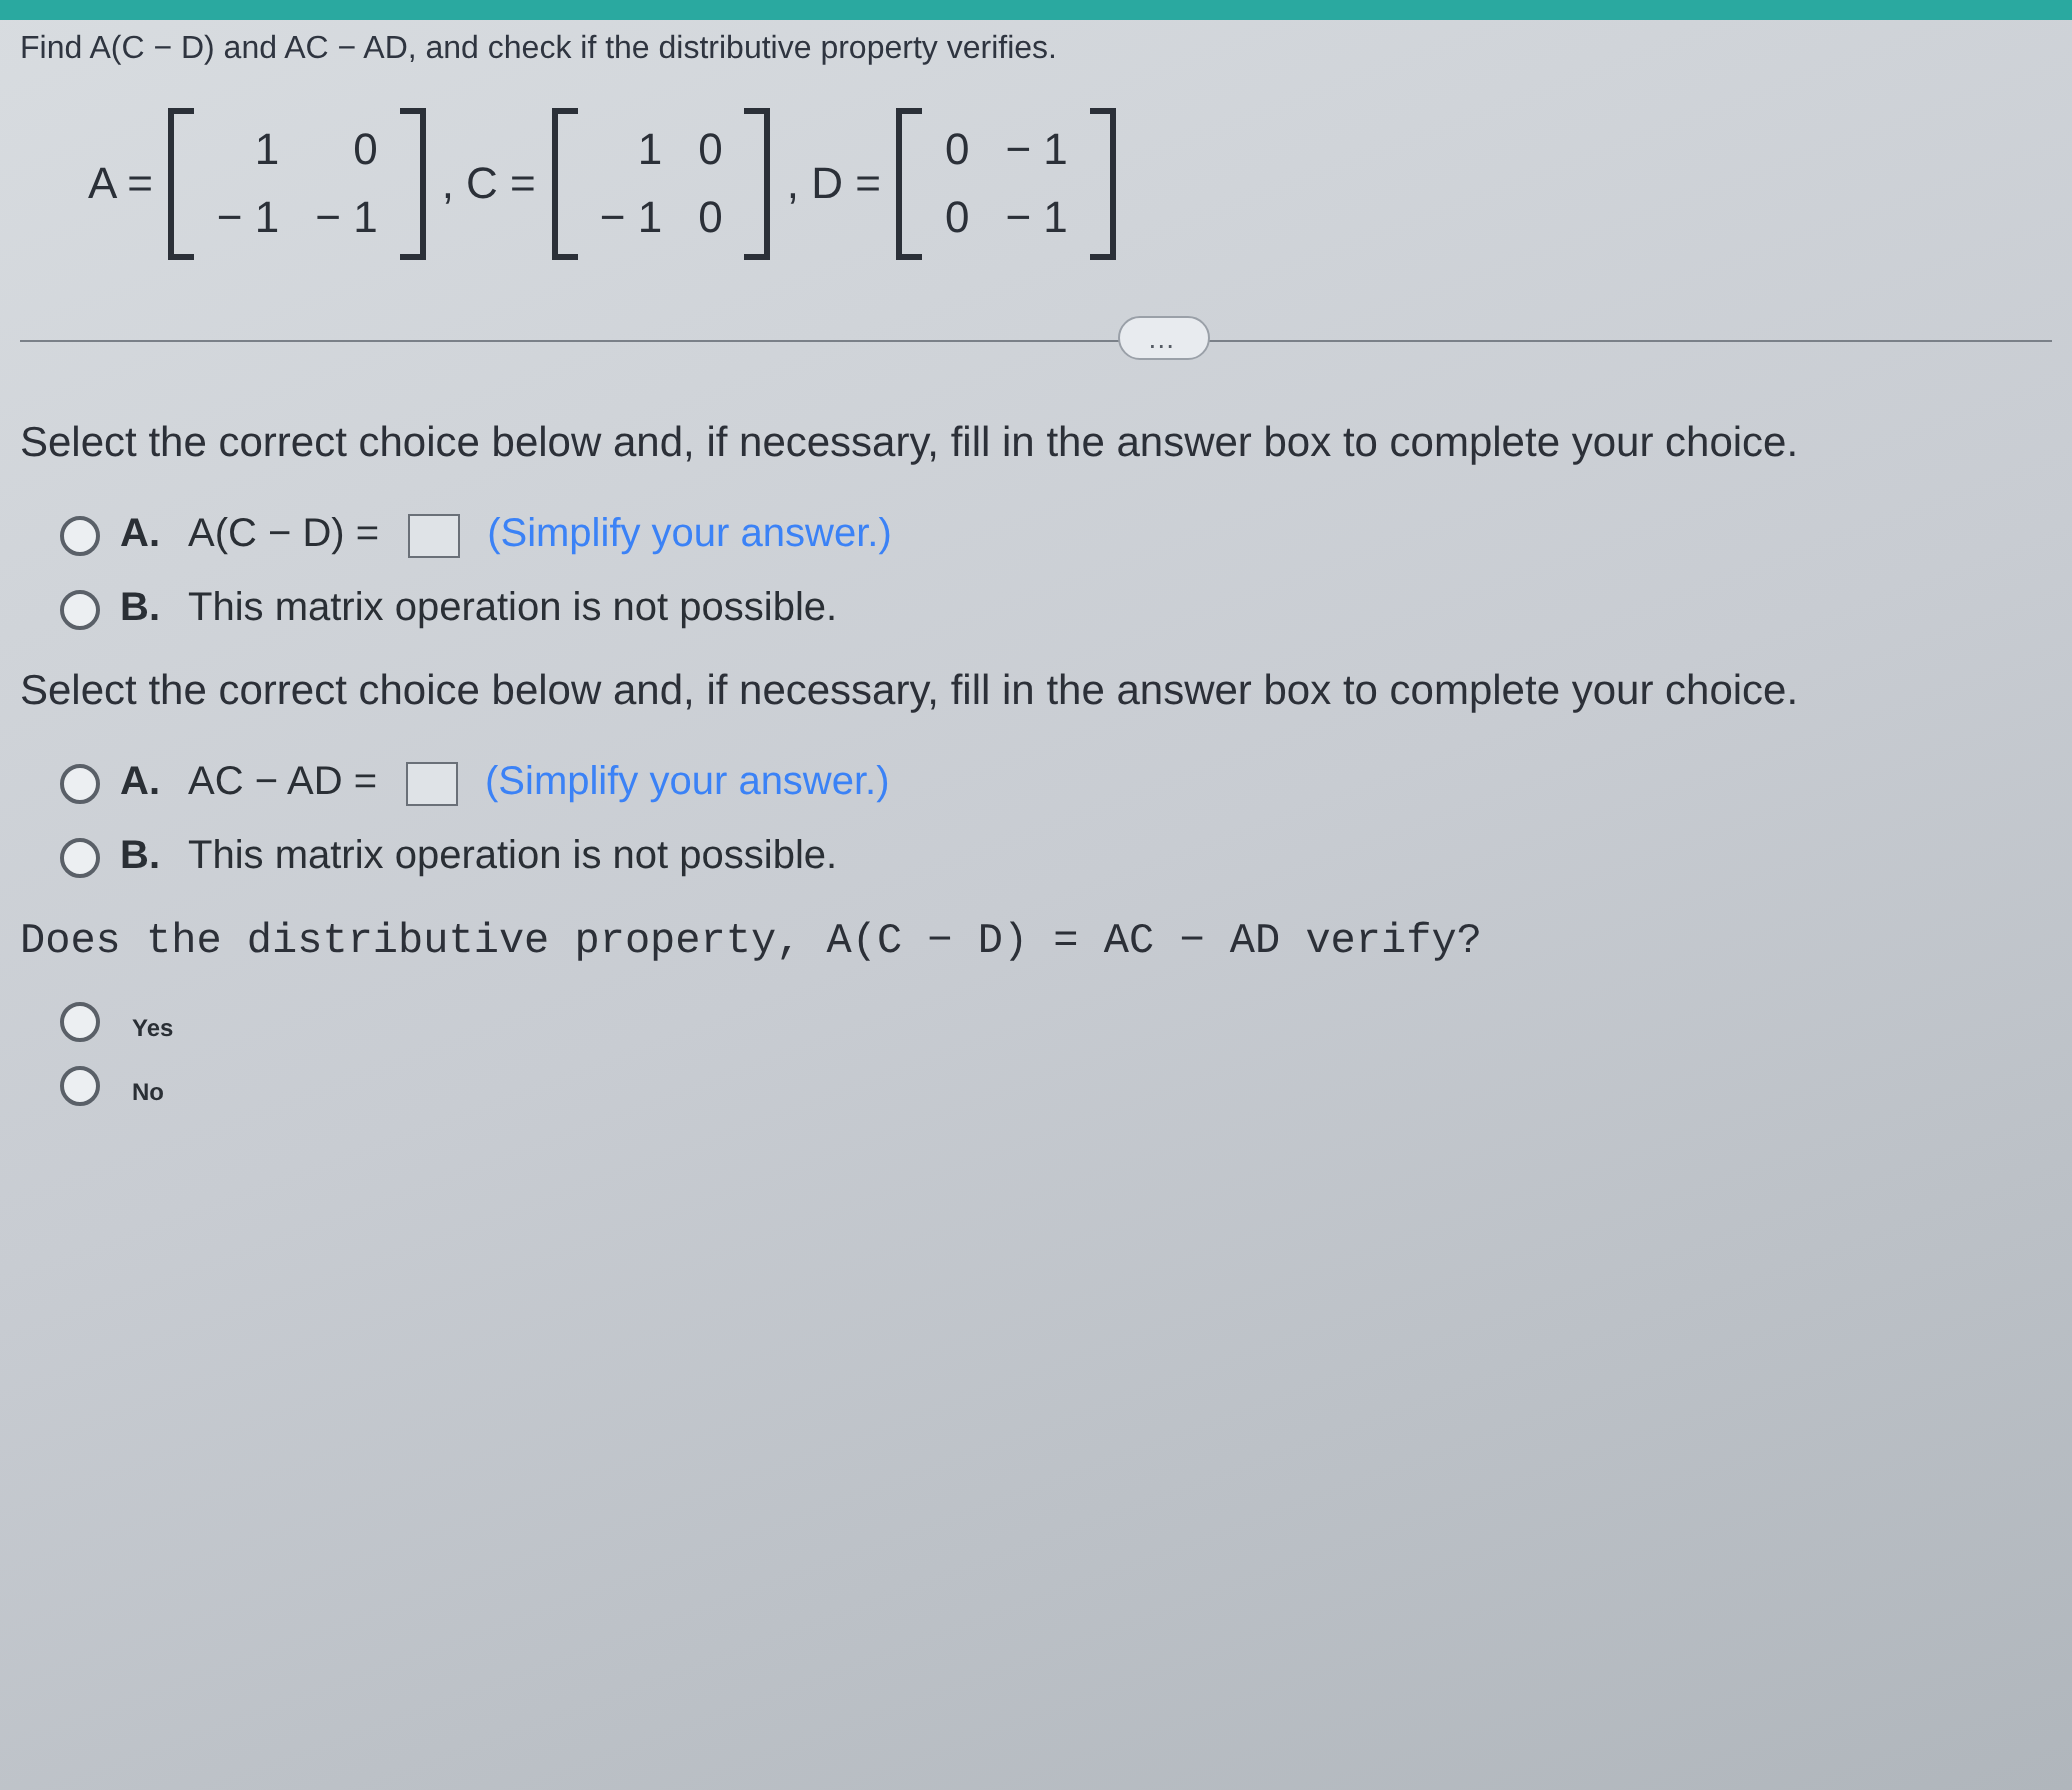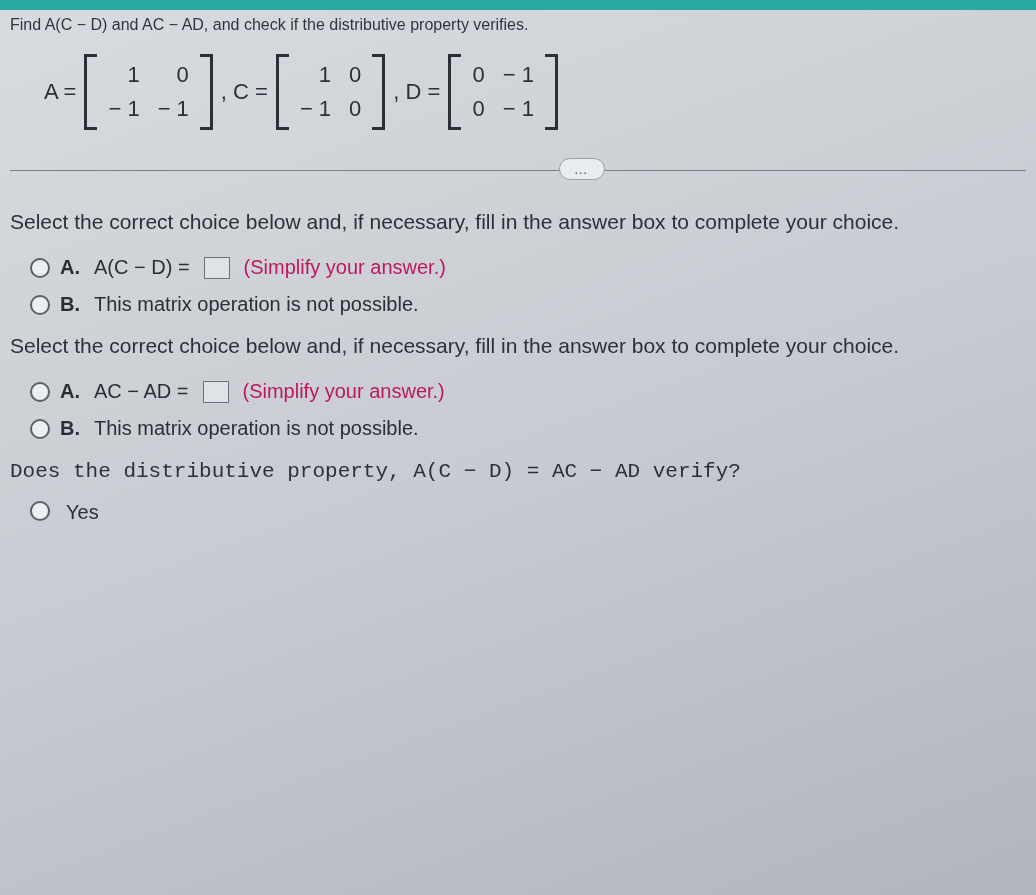--- a/index.html
+++ b/index.html
@@ -109,33 +109,34 @@
   }
   .opt-label { font-weight: bold; margin-right: 4px; }
   .answer-box {
     display: inline-block;
     width: 26px; height: 22px;
     border: 1px solid #6a7078;
     background: #dfe3e7;
     vertical-align: middle;
     margin: 0 4px;
   }
-  .hint { color: #be185d; text-align: center; }
+  .hint { color: #3b82f6; text-align: center; }
   .verify-q {
     font-size: 21px;
     margin: 20px 0 18px 0;
     color: #2c3038;
     font-family: Liberation Mono, monospace;
   }
   .yn-row {
     display: flex;
-    align-items: flex-start;
+    align-items: flex-end;
     gap: 16px;
     margin: 12px 0 12px 20px;
-    font-size: 20px;
+    font-size: 12px;
+    font-weight: bold;
   }
 </style>
 </head>
 <body>
 
 <div class="teal-bar"></div>
 
 <div class="content">
 
   <div class="prompt">Find A(C − D) and AC − AD, and check if the distributive property verifies.</div>
@@ -214,14 +215,18 @@
     <span class="opt-label">B.</span>
     <span>This matrix operation is not possible.</span>
   </div>
 
   <div class="verify-q">Does the distributive property, A(C − D) = AC − AD verify?</div>
 
   <div class="yn-row">
     <span class="radio"></span>
     <span>Yes</span>
   </div>
+  <div class="yn-row">
+    <span class="radio"></span>
+    <span>No</span>
+  </div>
 
 </div>
 
 </body></html>

